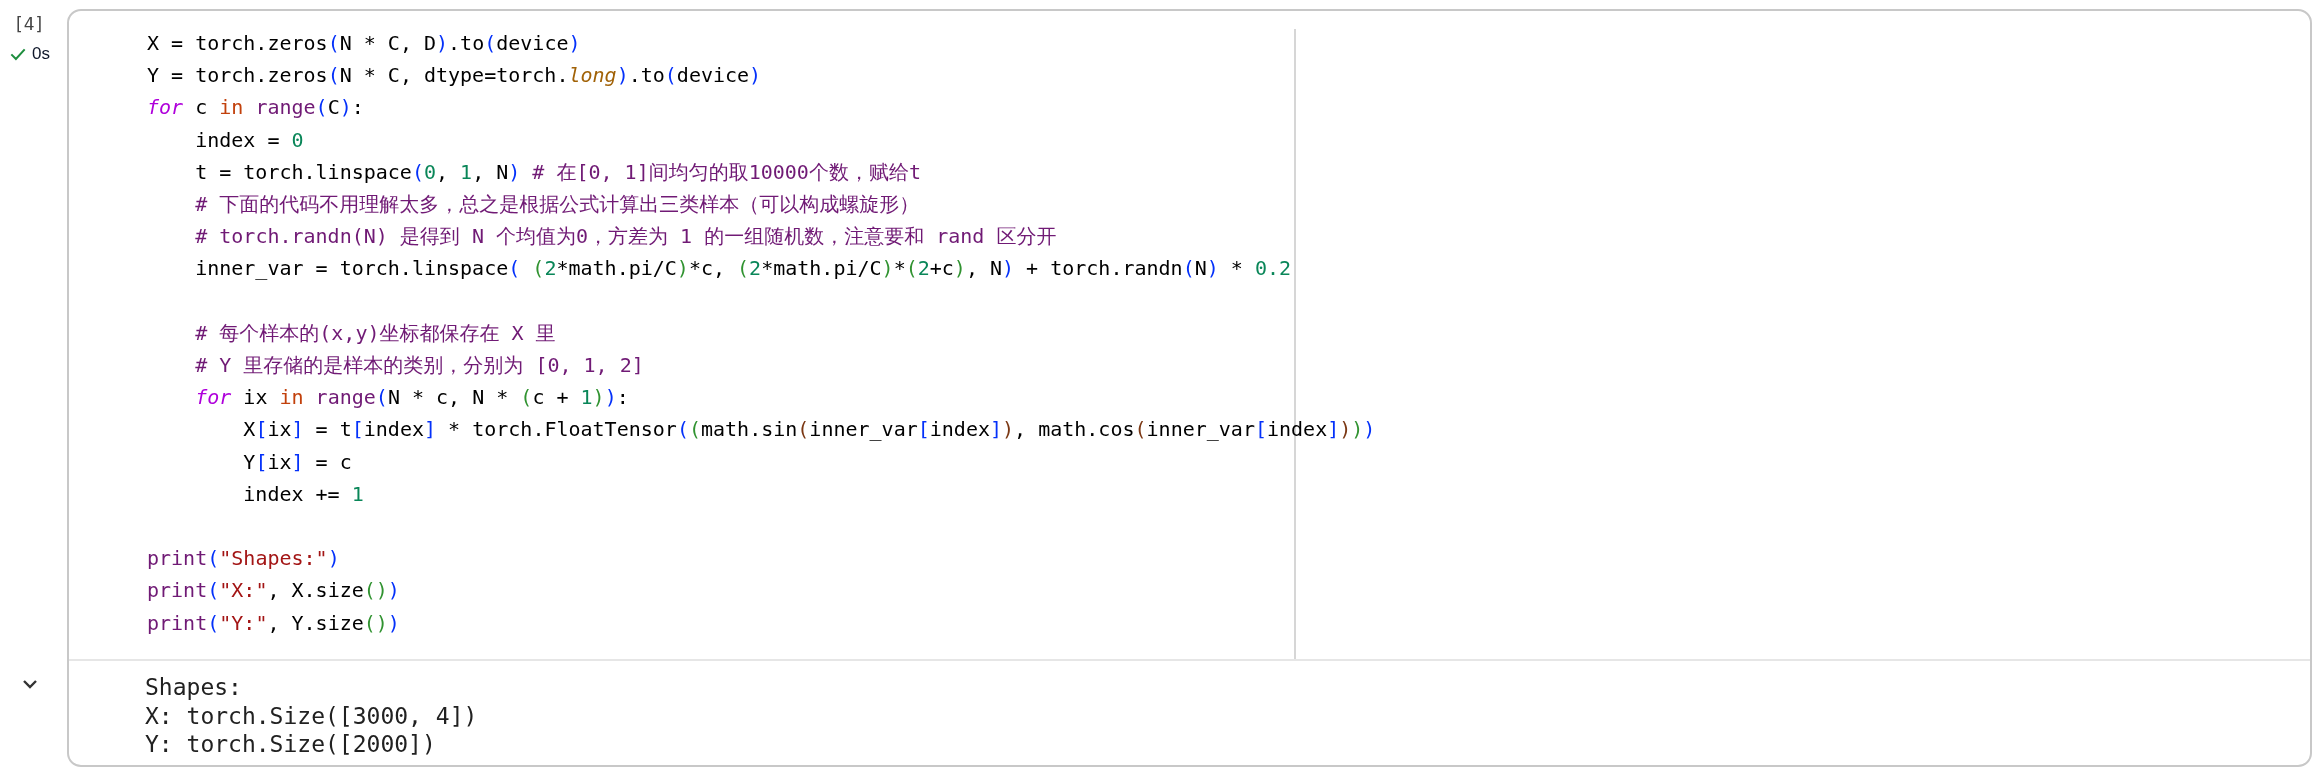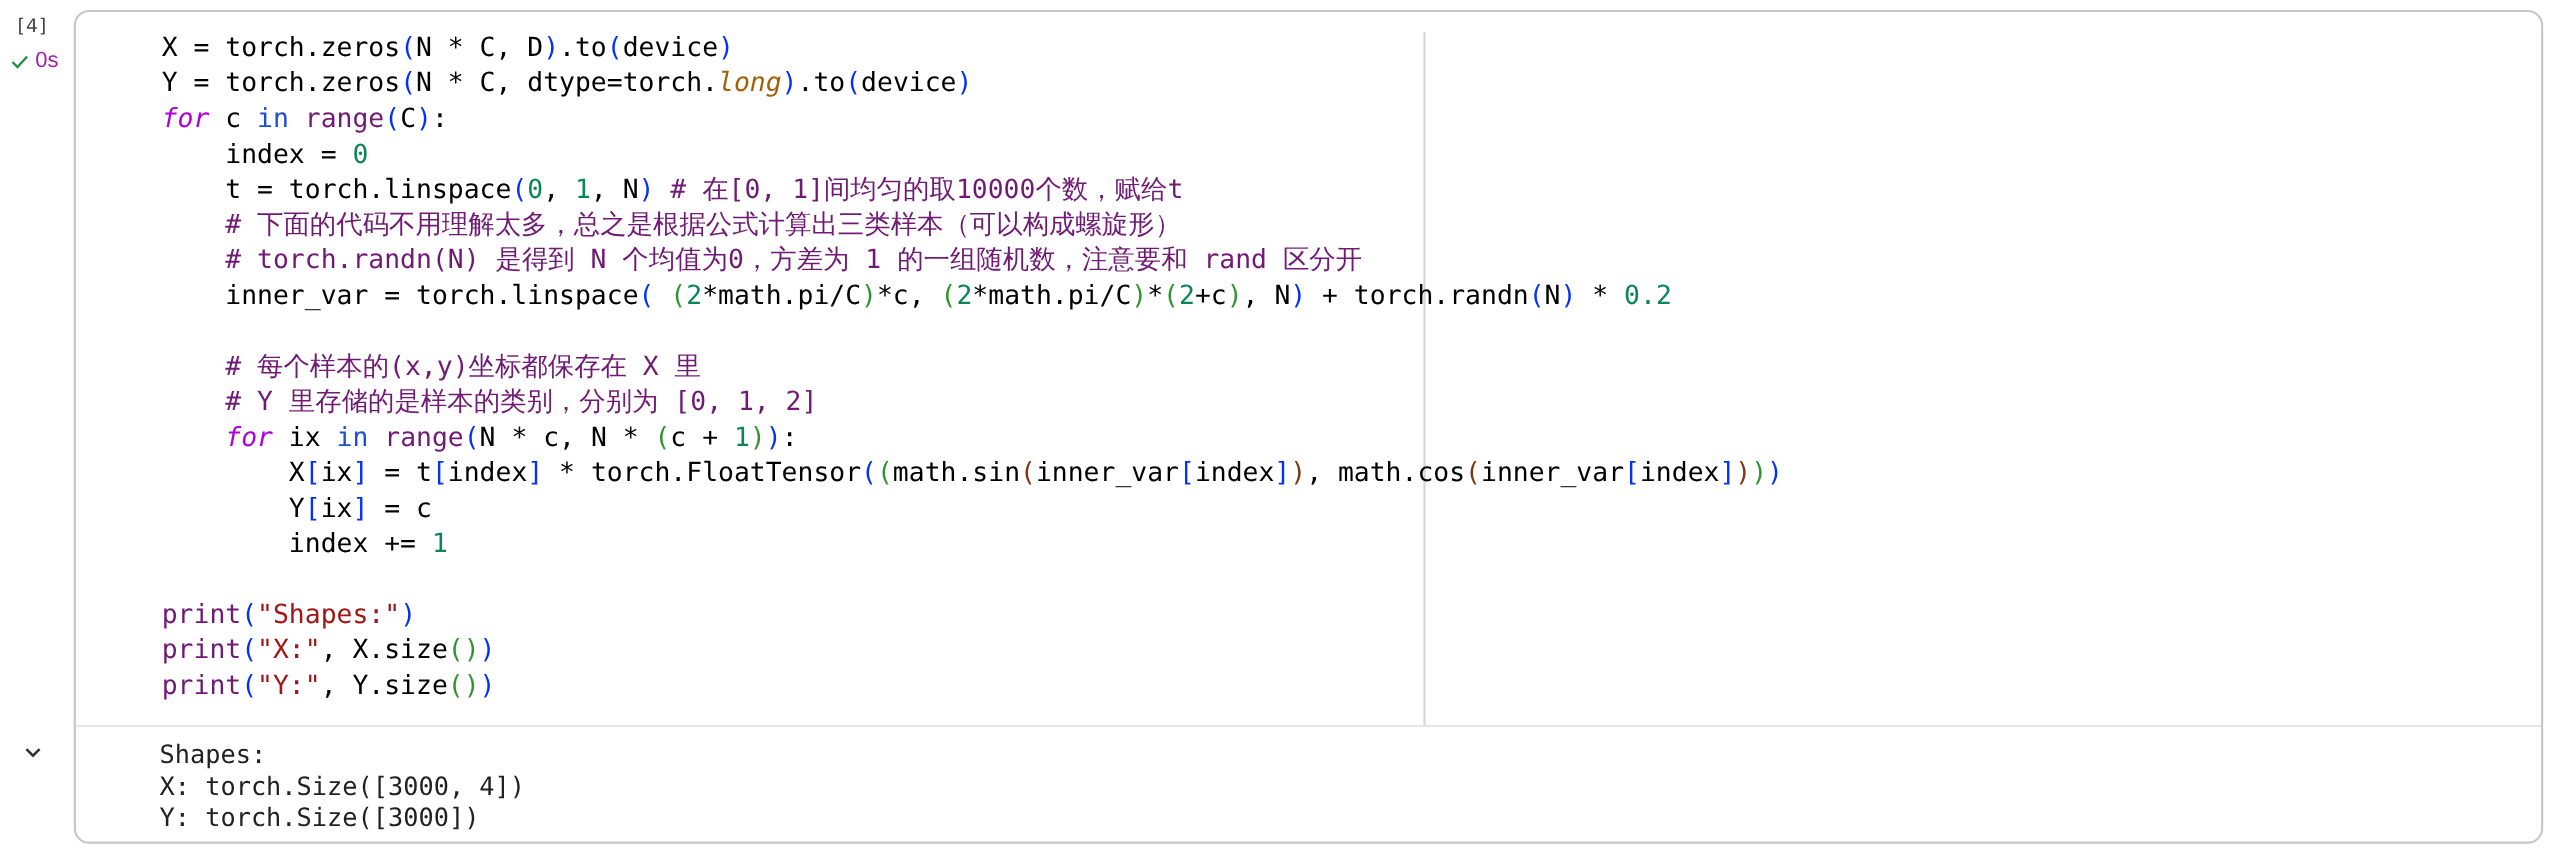--- a/index.html
+++ b/index.html
@@ -1,33 +1,33 @@
 <!DOCTYPE html>
 <html><head>
 <meta charset="utf-8">
 <style>
   html, body { margin: 0; padding: 0; background: #ffffff; }
   body { width: 2320px; height: 776px; position: relative; overflow: hidden;
          font-family: "DejaVu Sans Mono", "Liberation Mono", monospace; }
   .gutter-count { position: absolute; left: 16px; top: 14px; font-family: "DejaVu Sans", sans-serif;
                   font-size: 17px; color: #444; letter-spacing: 1px; }
   .gutter-status { position: absolute; left: 8px; top: 44px; display: flex; align-items: center; gap: 4px;
-                   font-family: "Liberation Sans", sans-serif; font-size: 20px; color: #a21caf; }
+                   font-family: "Liberation Sans", sans-serif; font-size: 17px; color: #0f172a; }
   .gutter-status svg { width: 20px; height: 20px; }
   .output-toggle { position: absolute; left: 18px; top: 672px; width: 24px; height: 24px; cursor: pointer; }
   .cell { position: absolute; left: 67px; top: 9px; width: 2245px; height: 758px;
           border: 2px solid #c8c8c8; border-radius: 14px; box-sizing: border-box; background: #fff; }
   .ruler { position: absolute; left: 1225px; top: 18px; width: 2px; height: 630px; background: #d6d6d6; }
-  .code { position: absolute; left: 78px; top: 16px; margin: 0; font-size: 24px; line-height: 32.2px;
+  .code { position: absolute; left: 78px; top: 16px; margin: 0; font-size: 20px; line-height: 32.2px;
           white-space: pre; color: #000; font-family: "DejaVu Sans Mono", "Liberation Mono", monospace; }
   .output-divider { position: absolute; left: 0; right: 0; top: 648px; height: 2px; background: #e6e6e6; }
   .output { position: absolute; left: 76px; top: 662px; margin: 0; font-size: 23px; line-height: 28.5px;
             white-space: pre; color: #212121; font-family: "DejaVu Sans Mono", "Liberation Mono", monospace; }
   .kw { color: #af00db; font-style: italic; }
-  .kw2 { color: #1d4ed8; margin-top: 16px; }
+  .kw2 { color: #c2410c; margin-top: 16px; }
   .fn { color: #701a75; }
   .b1 { color: #0431fa; }
   .b2 { color: #319331; }
   .b3 { color: #7b3814; }
   .num { color: #098658; }
   .cm { color: #701a75; }
   .str { color: #a31515; }
   .attr { color: #a16207; font-style: italic; }
 </style>
 </head>
@@ -45,14 +45,14 @@
       <path d="M6 9 L12 15 L18 9" fill="none" stroke="#333" stroke-width="2.4"></path>
     </svg>
 </div>
 
 <div class="cell">
   <div class="ruler"></div>
   <pre class="code" id="code"><div><span>X = torch.zeros</span><span class="b1">(</span><span>N * C, D</span><span class="b1">)</span><span>.to</span><span class="b1">(</span><span>device</span><span class="b1">)</span></div><div><span>Y = torch.zeros</span><span class="b1">(</span><span>N * C, dtype=torch.</span><span class="attr">long</span><span class="b1">)</span><span>.to</span><span class="b1">(</span><span>device</span><span class="b1">)</span></div><div><span class="kw">for</span><span> c </span><span class="kw2">in</span><span> </span><span class="fn">range</span><span class="b1">(</span><span>C</span><span class="b1">)</span><span>:</span></div><div><span>    index = </span><span class="num">0</span></div><div><span>    t = torch.linspace</span><span class="b1">(</span><span class="num">0</span><span>, </span><span class="num">1</span><span>, N</span><span class="b1">)</span><span> </span><span class="cm"># 在[0, 1]间均匀的取10000个数，赋给t</span></div><div><span>    </span><span class="cm"># 下面的代码不用理解太多，总之是根据公式计算出三类样本（可以构成螺旋形）</span></div><div><span>    </span><span class="cm"># torch.randn(N) 是得到 N 个均值为0，方差为 1 的一组随机数，注意要和 rand 区分开</span></div><div><span>    inner_var = torch.linspace</span><span class="b1">(</span><span> </span><span class="b2">(</span><span class="num">2</span><span>*math.pi/C</span><span class="b2">)</span><span>*c, </span><span class="b2">(</span><span class="num">2</span><span>*math.pi/C</span><span class="b2">)</span><span>*</span><span class="b2">(</span><span class="num">2</span><span>+c</span><span class="b2">)</span><span>, N</span><span class="b1">)</span><span> + torch.randn</span><span class="b1">(</span><span>N</span><span class="b1">)</span><span> * </span><span class="num">0.2</span></div><div>&nbsp;</div><div><span>    </span><span class="cm"># 每个样本的(x,y)坐标都保存在 X 里</span></div><div><span>    </span><span class="cm"># Y 里存储的是样本的类别，分别为 [0, 1, 2]</span></div><div><span>    </span><span class="kw">for</span><span> ix </span><span class="kw2">in</span><span> </span><span class="fn">range</span><span class="b1">(</span><span>N * c, N * </span><span class="b2">(</span><span>c + </span><span class="num">1</span><span class="b2">)</span><span class="b1">)</span><span>:</span></div><div><span>        X</span><span class="b1">[</span><span>ix</span><span class="b1">]</span><span> = t</span><span class="b1">[</span><span>index</span><span class="b1">]</span><span> * torch.FloatTensor</span><span class="b1">(</span><span class="b2">(</span><span>math.sin</span><span class="b3">(</span><span>inner_var</span><span class="b1">[</span><span>index</span><span class="b1">]</span><span class="b3">)</span><span>, math.cos</span><span class="b3">(</span><span>inner_var</span><span class="b1">[</span><span>index</span><span class="b1">]</span><span class="b3">)</span><span class="b2">)</span><span class="b1">)</span></div><div><span>        Y</span><span class="b1">[</span><span>ix</span><span class="b1">]</span><span> = c</span></div><div><span>        index += </span><span class="num">1</span></div><div>&nbsp;</div><div><span class="fn">print</span><span class="b1">(</span><span class="str">"Shapes:"</span><span class="b1">)</span></div><div><span class="fn">print</span><span class="b1">(</span><span class="str">"X:"</span><span>, X.size</span><span class="b2">(</span><span class="b2">)</span><span class="b1">)</span></div><div><span class="fn">print</span><span class="b1">(</span><span class="str">"Y:"</span><span>, Y.size</span><span class="b2">(</span><span class="b2">)</span><span class="b1">)</span></div></pre>
   <div class="output-divider"></div>
   <pre class="output" id="out"><span>Shapes:</span>
 <span>X: torch.Size([3000, 4])</span>
-<span>Y: torch.Size([3000])</span></pre>
+<span>Y: torch.Size([2000])</span></pre>
 </div>
 
 </body></html>

